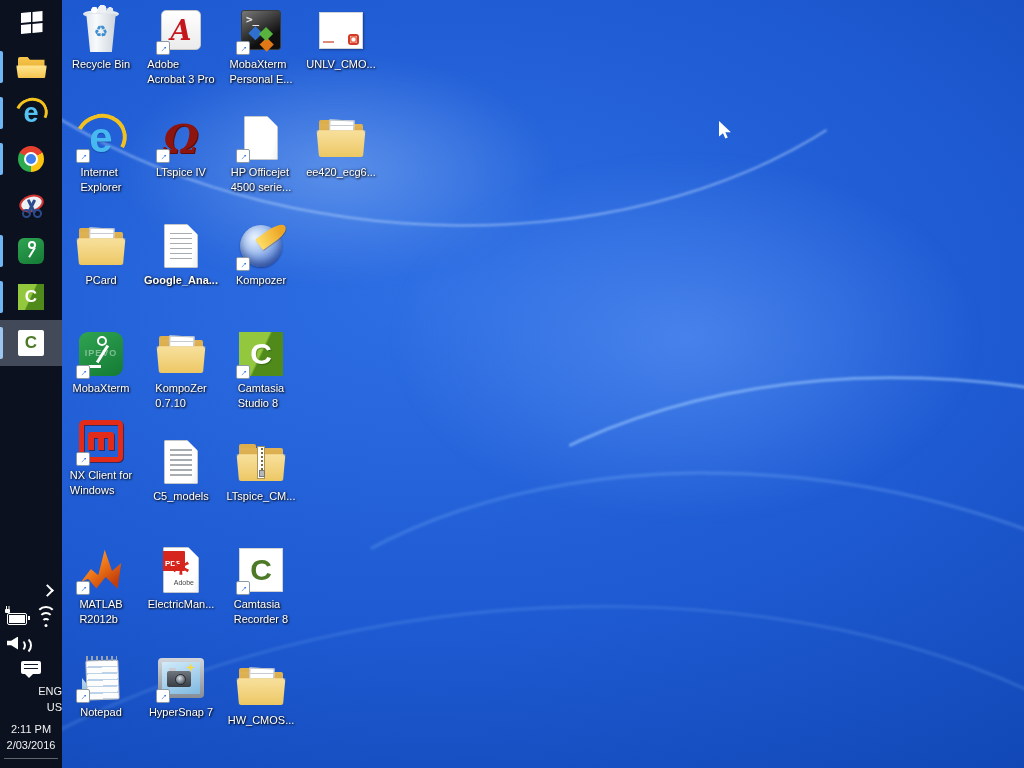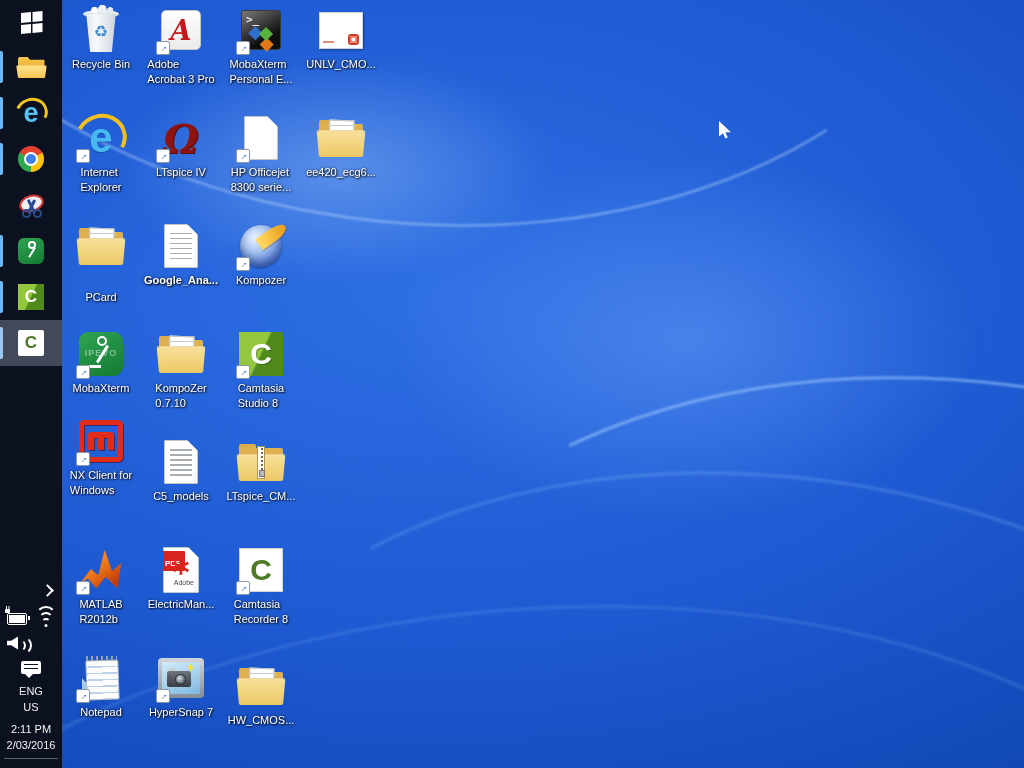--- a/index.html
+++ b/index.html
@@ -75,21 +75,21 @@
   .spk::before{content:"";position:absolute;left:0;top:1px;width:11px;height:13px;background:#fff;
     clip-path:polygon(0 32%,38% 32%,100% 0,100% 100%,38% 68%,0 68%)}
   .spk i{position:absolute;border:2px solid transparent;border-right-color:#fff;border-radius:50%}
   .spk .w1{left:6px;top:3px;width:9px;height:9px}
   .spk .w2{left:6px;top:0;width:15px;height:15px}
   .row-kbd{justify-content:center}
   .kbd{position:relative;width:20px;height:13px;background:#fff;border-radius:2px}
   .kbd::before{content:"";position:absolute;left:3px;right:3px;top:3px;height:7px;
     background:repeating-linear-gradient(180deg,#0d1424 0 1.5px,transparent 1.5px 4px)}
   .kbd::after{content:"";position:absolute;left:4px;bottom:-4px;border:4px solid transparent;border-top-color:#fff;border-bottom:0}
-  .lang{margin-top:4px;text-align:center;font-size:11px;line-height:16px;cursor:default}
+  .lang{margin-top:4px;text-align:right;font-size:11px;line-height:16px;cursor:default}
   .clock{margin-top:6px;text-align:center;font-size:11px;line-height:16px;cursor:default}
   .show-desktop{margin-top:5px;height:9px;border-top:1px solid rgba(255,255,255,.35);margin-left:4px;margin-right:4px}
   
   .cell{position:absolute;width:80px;display:flex;flex-direction:column;align-items:center;cursor:default}
   .dicon{position:relative;width:48px;height:48px;display:flex;align-items:center;justify-content:center;flex:0 0 auto}
   .dlabel{margin-top:3px;max-width:88px;text-align:left;font-size:11px;line-height:14.5px;color:#fff;white-space:pre-line;
     text-shadow:1px 1px 2px rgba(0,0,0,.95),0 0 3px rgba(0,0,0,.7)}
   .badge{position:absolute;left:-1px;bottom:-1px;width:14px;height:14px;background:#fff;border:1px solid #8a99a8;border-radius:2px;
     display:flex;align-items:center;justify-content:center;box-sizing:border-box}
   .badge::after{content:"\2192";color:#1e5fd0;font-weight:bold;font-size:10px;transform:rotate(-45deg);line-height:1}
@@ -242,34 +242,34 @@
         <span class="dlabel">LTspice IV</span>
       </div>
       <div class="cell" style="left: 221px; top: 114px;">
         <span class="dicon">
           <span class="page">
             <span class="fold"></span>
           </span>
           <span class="badge"></span>
         </span>
         <span class="dlabel">HP Officejet
-8300 serie...</span>
+4500 serie...</span>
       </div>
       <div class="cell" style="left: 301px; top: 114px;">
         <span class="dicon">
           <span class="folder">
             <span class="tab"></span>
             <span class="back"></span>
             <span class="paper"></span>
             <span class="front"></span>
           </span>
         </span>
         <span class="dlabel">ee420_ecg6...</span>
       </div>
-      <div class="cell" style="left: 61px; top: 222px; gap: 17px;">
+      <div class="cell" style="left: 61px; top: 222px;">
         <span class="dicon">
           <span class="folder">
             <span class="tab"></span>
             <span class="back"></span>
             <span class="paper"></span>
             <span class="front"></span>
           </span>
         </span>
         <span class="dlabel">PCard</span>
       </div>

